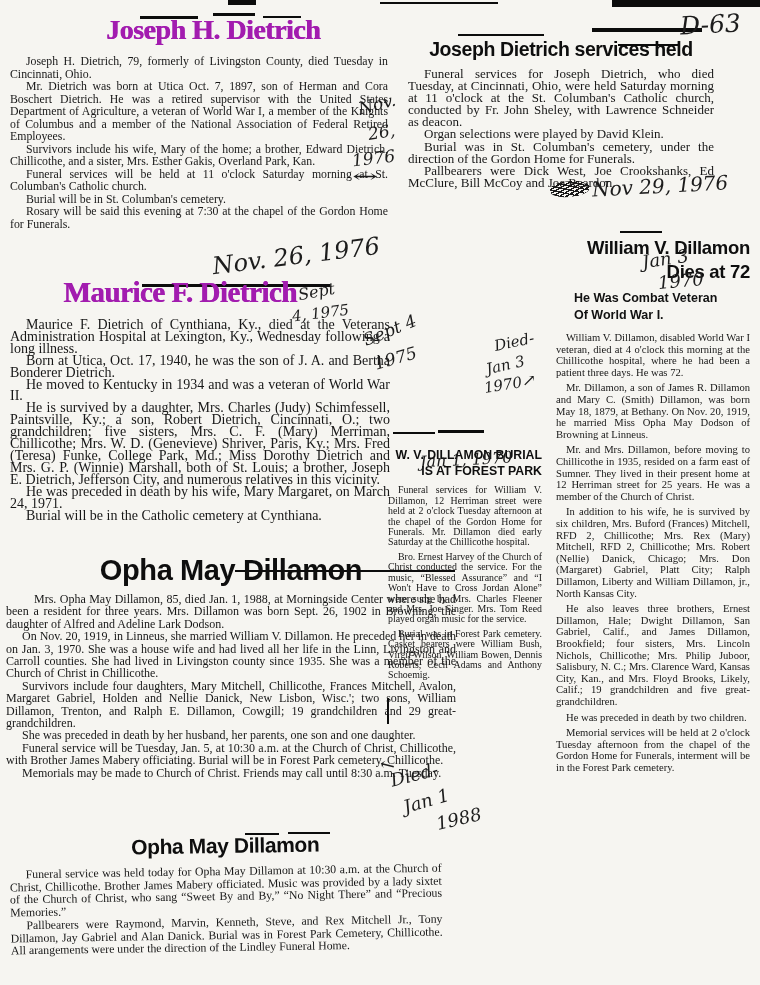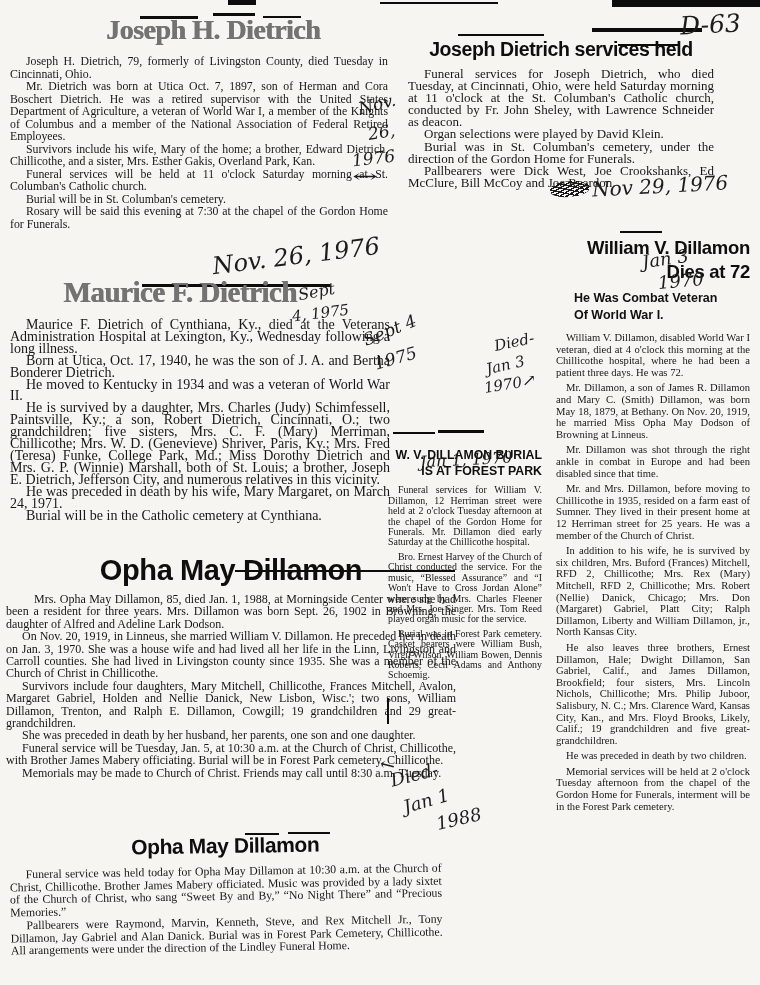--- a/index.html
+++ b/index.html
@@ -8,21 +8,21 @@
     position:relative;
     width:760px;height:985px;
     background:#f6f5f1;
     overflow:hidden;
     font-family:"Liberation Serif",serif;
     color:#151515;
   }
   .clip{position:absolute;}
   .headline-serif{
     font-family:"Liberation Serif",serif;font-weight:bold;text-align:center;
-    color:#737373;text-shadow:0.6px 0 0 currentColor;letter-spacing:-0.5px;
+    color:#a21caf;text-shadow:0.6px 0 0 currentColor;letter-spacing:-0.5px;
     margin:0;white-space:pre-line;
   }
   .headline-sans{
     font-family:"Liberation Sans",sans-serif;font-weight:bold;text-align:center;
     color:#0e0e0e;letter-spacing:-0.4px;margin:0;white-space:pre-line;
   }
   .headline-left{text-align:right;}
   .subhead{
     font-family:"Liberation Sans",sans-serif;font-weight:bold;color:#111;
     white-space:pre-line;margin:6px 0 0 18px;font-size:12.5px;line-height:1.32;
@@ -130,21 +130,20 @@
   </article>
 
   <article class="clip" style="left:556px;top:236px;width:194px;">
     <h1 class="headline-sans headline-left" style="font-size:18.5px;line-height:1.3;letter-spacing:-0.3px;">William V. Dillamon
 Dies at 72</h1>
     <div class="subhead">He Was Combat Veteran
 Of World War I.</div>
     <div class="body-serif gap" style="font-size:10.6px;line-height:11.6px;margin-top:9px;">
       <p>William V. Dillamon, disabled World War I veteran, died at 4 o'clock this morning at the Chillicothe hospital, where he had been a patient three days. He was 72.</p>
       <p>Mr. Dillamon, a son of James R. Dillamon and Mary C. (Smith) Dillamon, was born May 18, 1879, at Bethany. On Nov. 20, 1919, he married Miss Opha May Dodson of Browning at Linneus.</p>
-      <p>Mr. Dillamon was shot through the right ankle in combat in Europe and had been disabled since that time.</p>
       <p>Mr. and Mrs. Dillamon, before moving to Chillicothe in 1935, resided on a farm east of Sumner. They lived in their present home at 12 Herriman street for 25 years. He was a member of the Church of Christ.</p>
       <p>In addition to his wife, he is survived by six children, Mrs. Buford (Frances) Mitchell, RFD 2, Chillicothe; Mrs. Rex (Mary) Mitchell, RFD 2, Chillicothe; Mrs. Robert (Nellie) Danick, Chicago; Mrs. Don (Margaret) Gabriel, Platt City; Ralph Dillamon, Liberty and William Dillamon, jr., North Kansas City.</p>
       <p>He also leaves three brothers, Ernest Dillamon, Hale; Dwight Dillamon, San Gabriel, Calif., and James Dillamon, Brookfield; four sisters, Mrs. Lincoln Nichols, Chillicothe; Mrs. Philip Juboor, Salisbury, N. C.; Mrs. Clarence Ward, Kansas City, Kan., and Mrs. Floyd Brooks, Likely, Calif.; 19 grandchildren and five great-grandchildren.</p>
       <p>He was preceded in death by two children.</p>
       <p>Memorial services will be held at 2 o'clock Tuesday afternoon from the chapel of the Gordon Home for Funerals, interment will be in the Forest Park cemetery.</p>
     </div>
   </article>
 
   <span class="hw" style="left:680px;top:12px;font-size:25px;transform:rotate(-3deg);">D-63</span>
 

